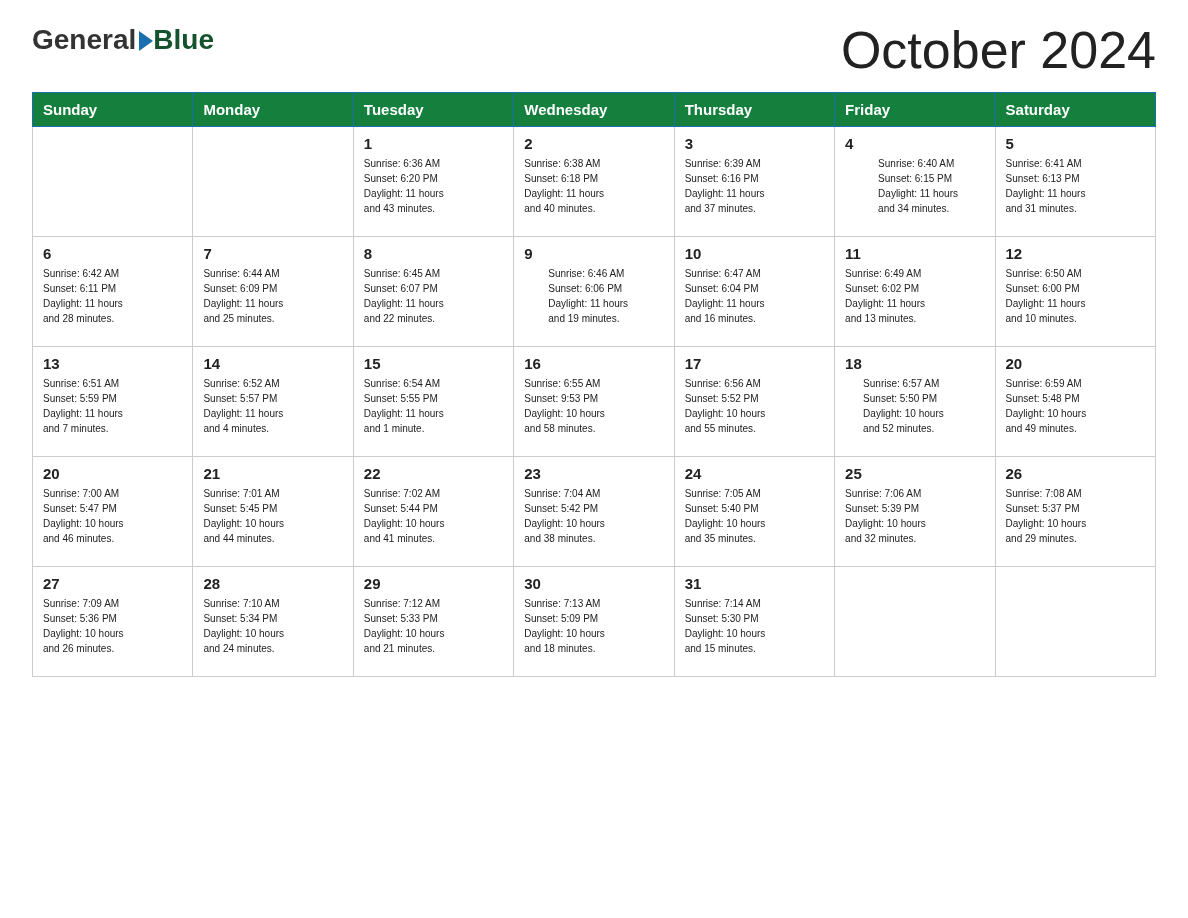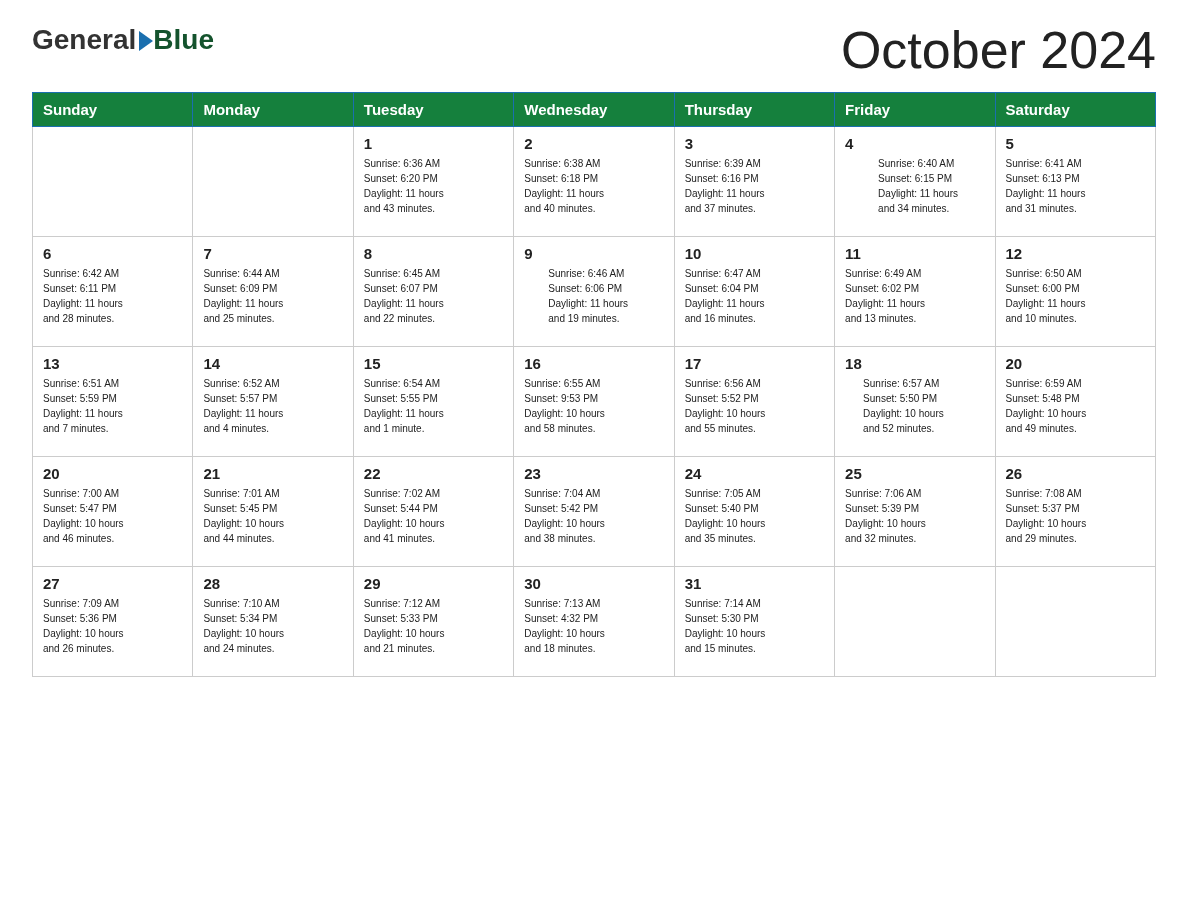--- a/index.html
+++ b/index.html
@@ -335,21 +335,21 @@
         <td>
           <span class="day-num">29</span>
           <div class="day-info" style="white-space: pre-line;">Sunrise: 7:12 AM
 Sunset: 5:33 PM
 Daylight: 10 hours
 and 21 minutes.</div>
         </td>
         <td>
           <span class="day-num">30</span>
           <div class="day-info" style="white-space: pre-line;">Sunrise: 7:13 AM
-Sunset: 4:32 PM
+Sunset: 5:09 PM
 Daylight: 10 hours
 and 18 minutes.</div>
         </td>
         <td>
           <span class="day-num">31</span>
           <div class="day-info" style="white-space: pre-line;">Sunrise: 7:14 AM
 Sunset: 5:30 PM
 Daylight: 10 hours
 and 15 minutes.</div>
         </td>

